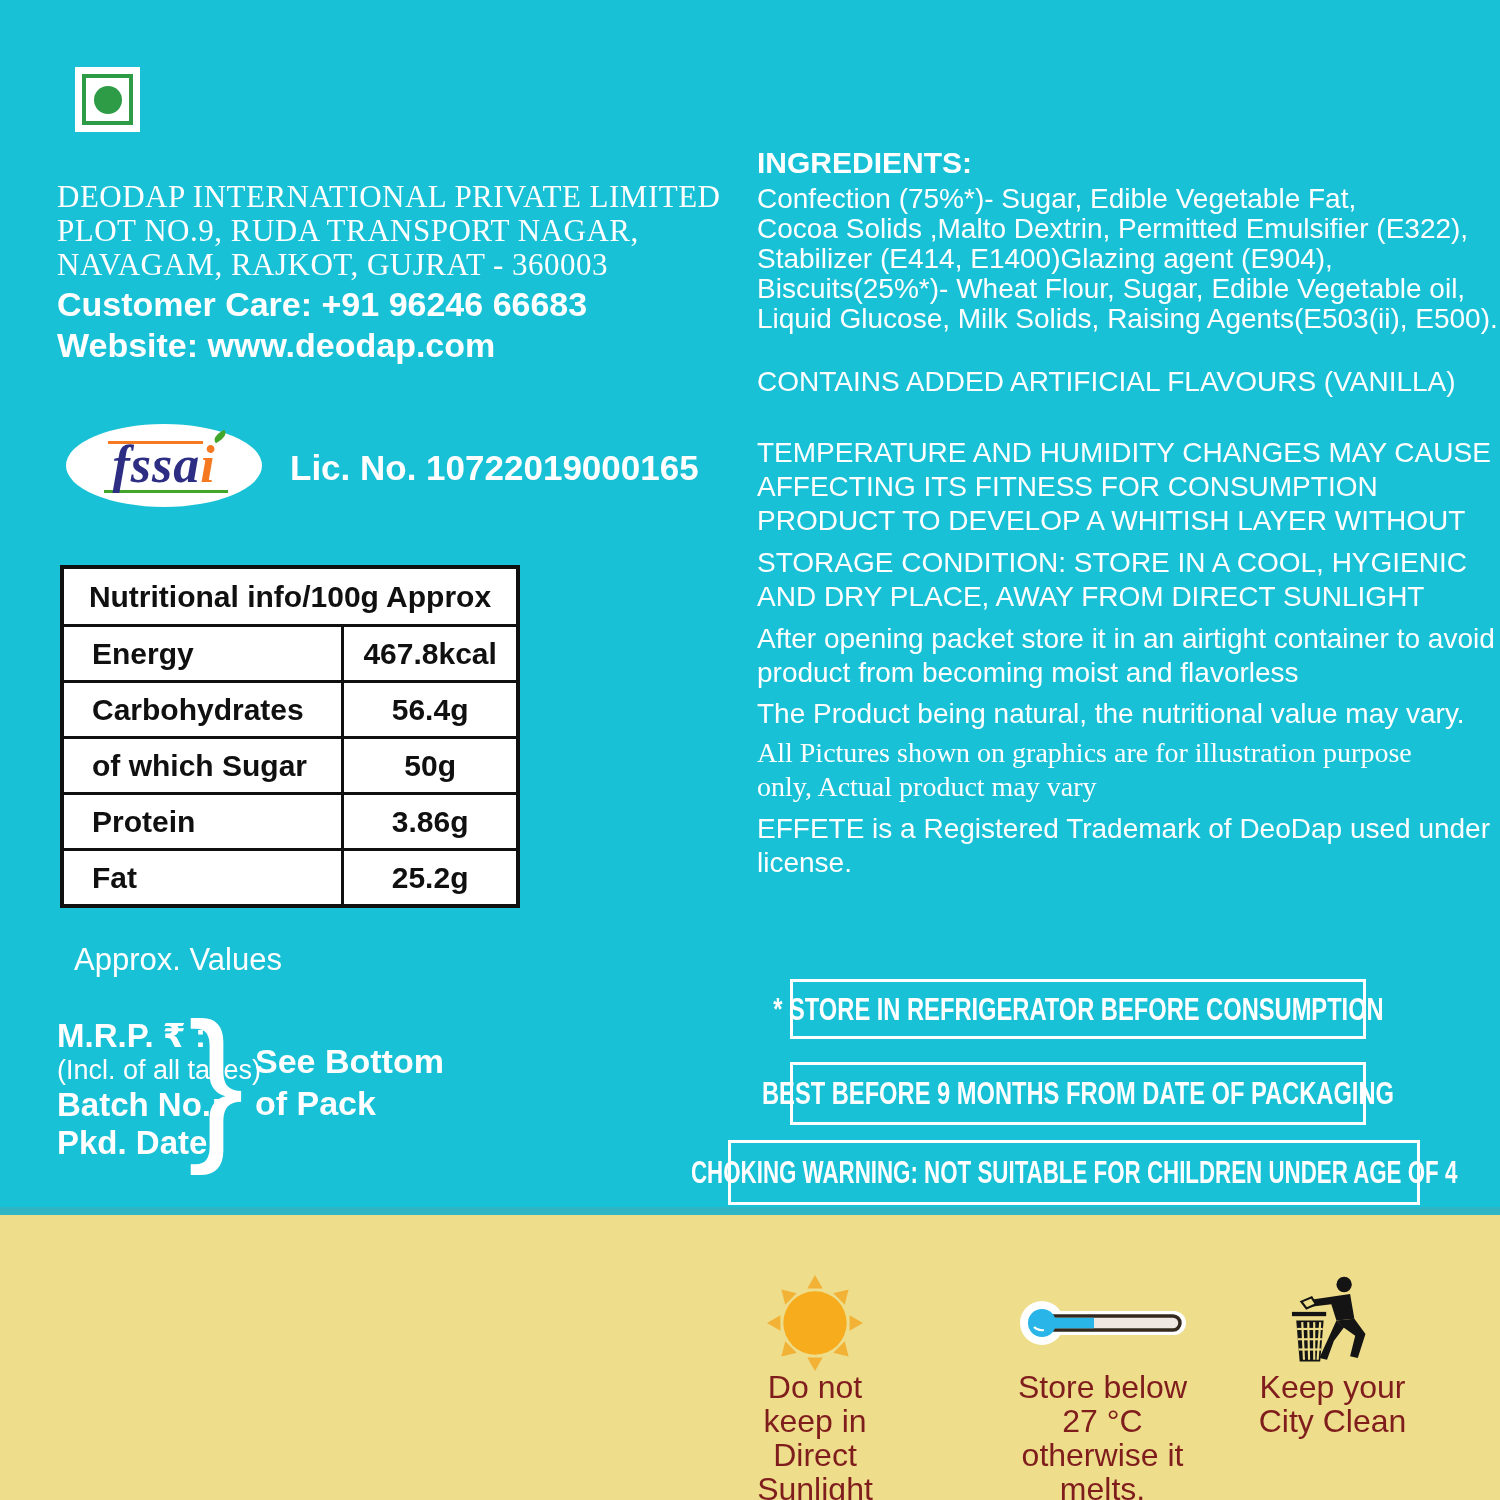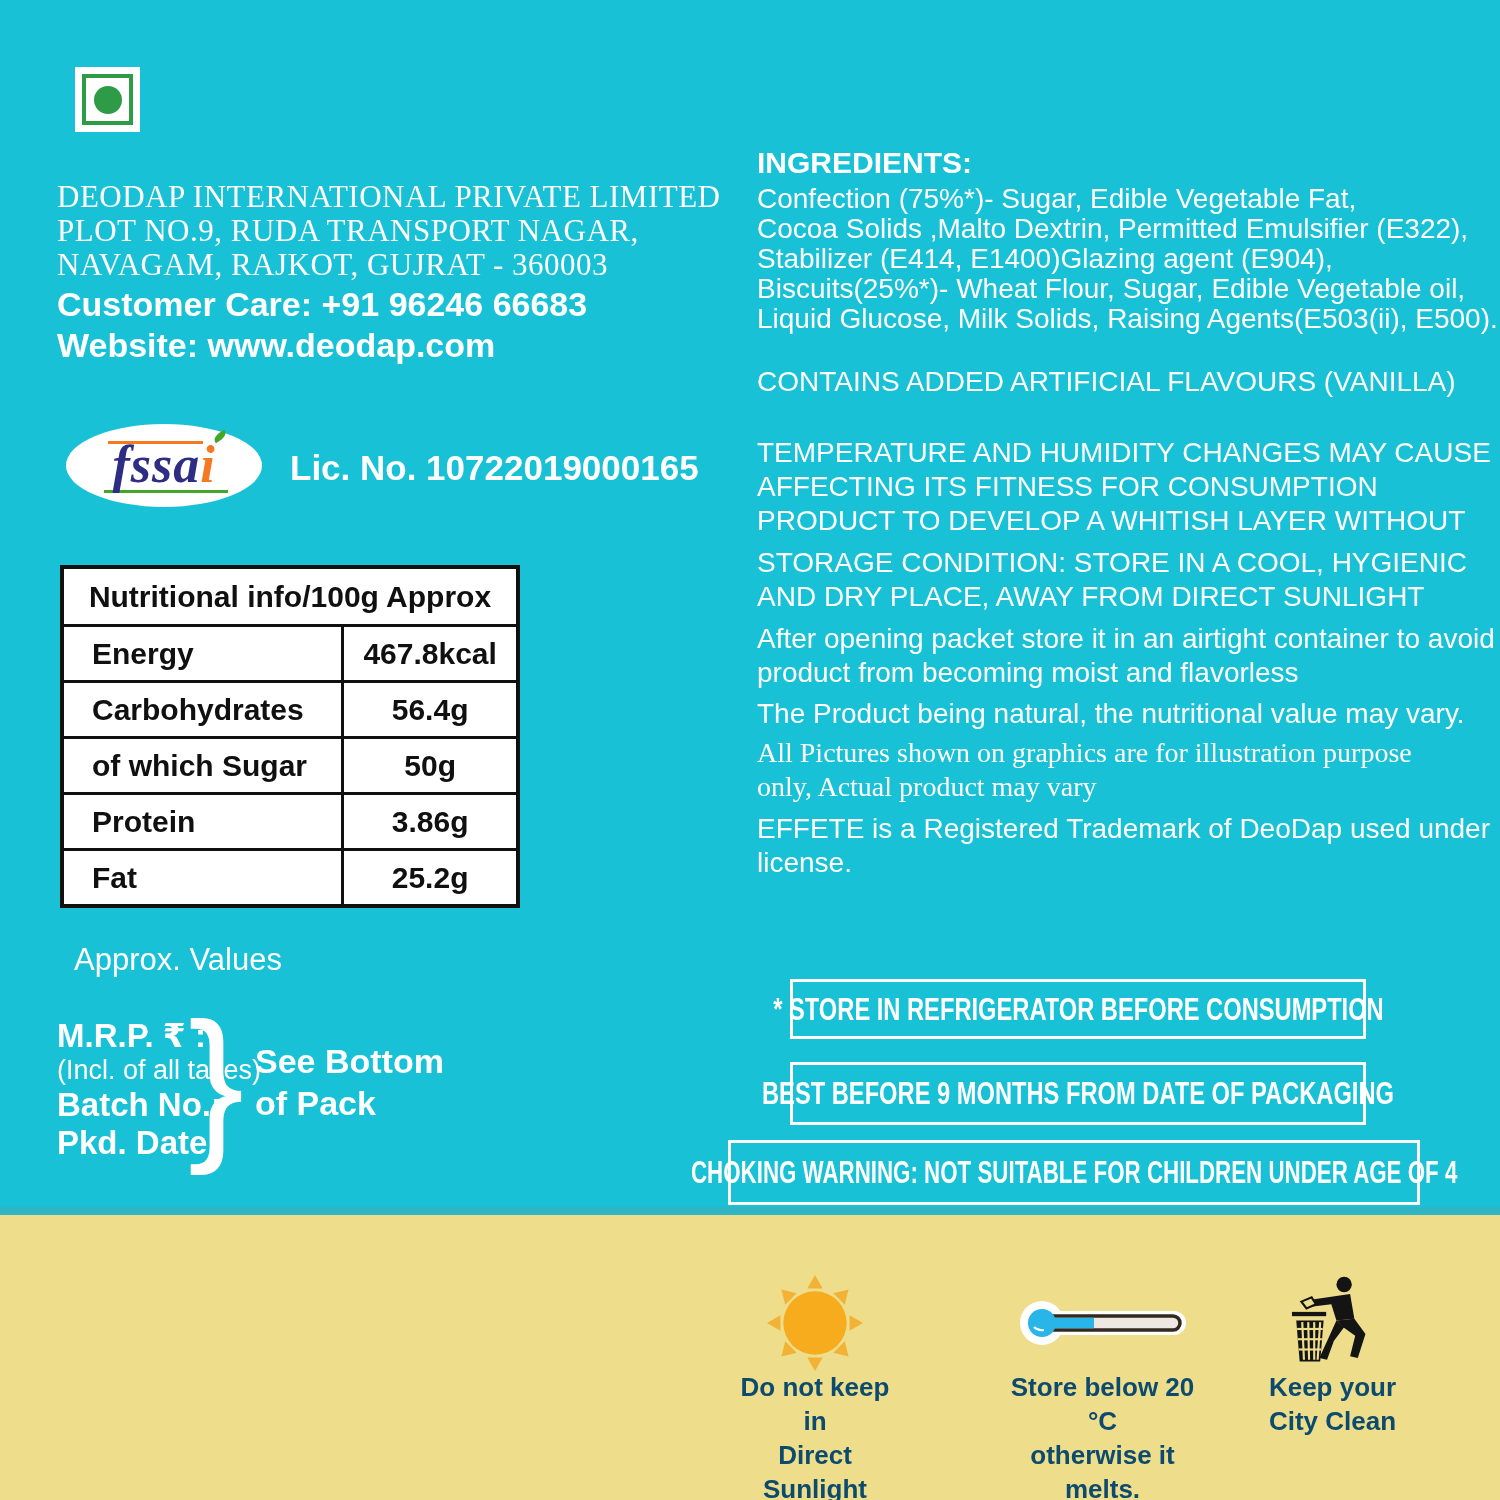--- a/index.html
+++ b/index.html
@@ -65,21 +65,21 @@
   .wb1 { left:790px; top:979px; width:570px; height:54px;text-align:right; }
   .wb2 { left:790px; top:1062px; width:570px; height:57px; }
   .wb3 { left:728px; top:1140px; width:686px; height:59px; }
   .wb1 .wtxt, .wb2 .wtxt { font-size:32px; transform:scaleX(.74); }
   .wb3 .wtxt { font-size:31px; transform:scaleX(.72); }
 
   
   .teal-strip { left:0; top:1207px; width:1500px; height:8px; background:#2fb5c4; }
   .beige { left:0; top:1215px; width:1500px; height:285px; background:#eedd8b; }
   .bottom-item { position:absolute; text-align:center; color:#2b2a26; }
-  .bottom-label { font-size:26px; line-height:34px; color:#0c4a6e;font-weight:bold; }
+  .bottom-label { font-size:32px; line-height:34px; color:#7f1d1d; }
   .bi-sun   { left:735px; top:1275px; width:160px; }
   .bi-therm { left:1010px; top:1275px; width:185px; }
   .bi-man   { left:1250px; top:1275px; width:165px; }
   .icon-slot { height:95px; display:flex; align-items:center; justify-content:center; }
 </style>
 </head>
 <body>
 
 <div class="page">
 
@@ -213,21 +213,21 @@
     <div class="icon-slot">
       <svg width="170" height="48" viewBox="0 0 170 48">
         <rect x="14" y="12" width="154" height="24" rx="12" fill="#ffffff"></rect>
         <circle cx="24" cy="24" r="22" fill="#ffffff"></circle>
         <rect x="24" y="17" width="138" height="14" rx="7" fill="#efe8e2" stroke="#33291f" stroke-width="3.5"></rect>
         <rect x="24" y="18.8" width="52" height="10.5" fill="#29b5e8"></rect>
         <circle cx="24" cy="24" r="14" fill="#29b5e8"></circle>
         <path d="M 16 28 q 4 4 10 3" stroke="#ffffff" stroke-width="2" fill="none"></path>
       </svg>
     </div>
-    <div class="bottom-label">Store below 20 °C</div>
+    <div class="bottom-label">Store below 27 °C</div>
     <div class="bottom-label">otherwise it melts.</div>
   </div>
 
   <div class="bottom-item bi-man">
     <div class="icon-slot">
       <svg width="86" height="94" viewBox="0 0 100 110">
         <g fill="#141414">
           <circle cx="63" cy="10" r="9"></circle>
           <polygon points="70,21 75,50 54,52 48,33 17,37 16,29 50,24"></polygon>
           <polygon points="54,52 75,50 88,68 79,96 70,94 76,70 62,60"></polygon>

